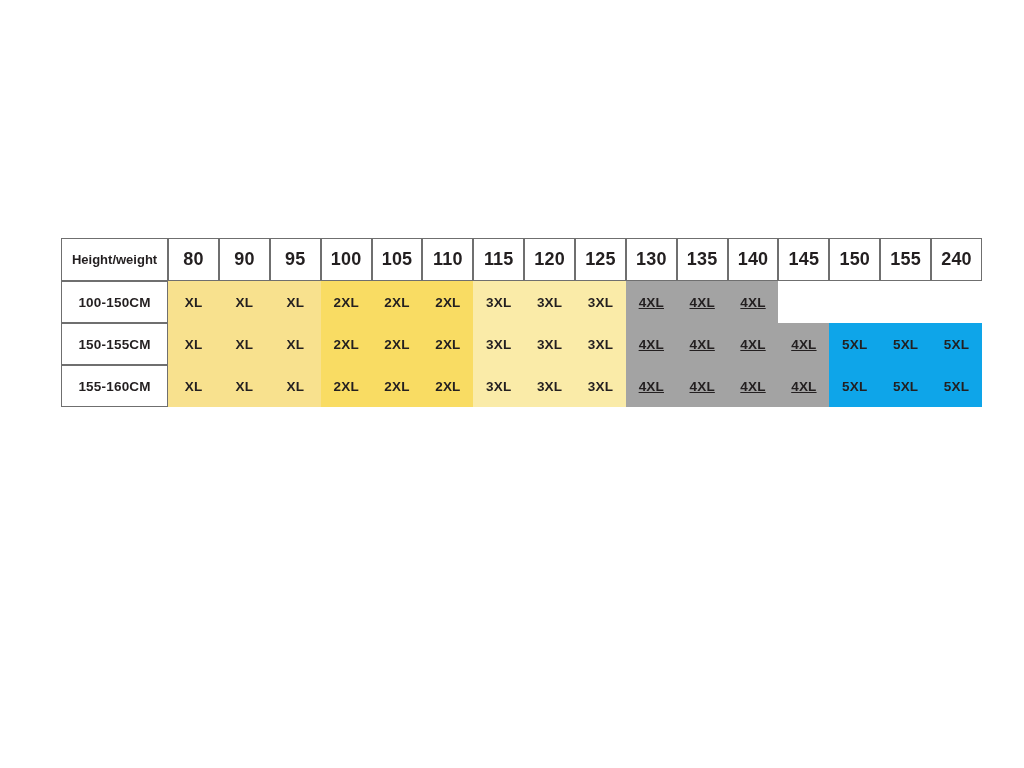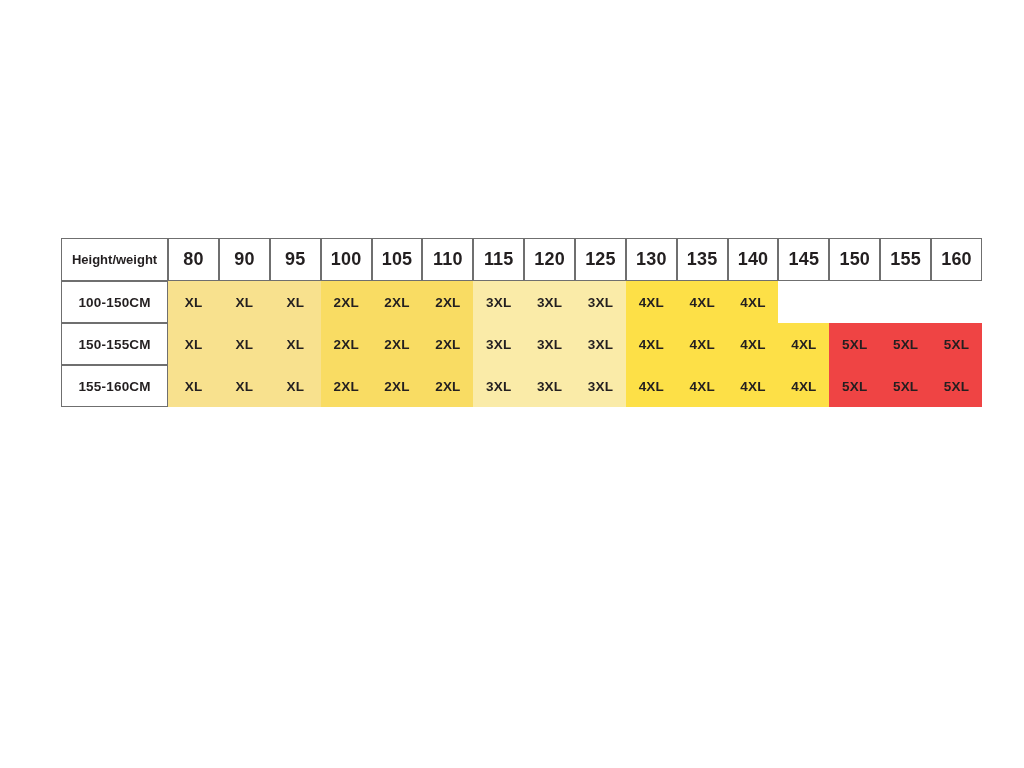--- a/index.html
+++ b/index.html
@@ -64,22 +64,22 @@
   }
 
   
   td.cell {
     border: none;
     background: #ffffff;
   }
   td.cell.s-xl   { background: #f8e18e; }
   td.cell.s-2xl  { background: #f9dc63; text-align: center; }
   td.cell.s-3xl  { background: #faeba8; text-align: center; }
-  td.cell.s-4xl  { background: #fde047; }
-  td.cell.s-5xl  { background: #ef4444; margin-top: 44px; }
+  td.cell.s-4xl  { background: #a3a3a3; text-decoration: underline; }
+  td.cell.s-5xl  { background: #0ea5e9; margin-top: 44px; }
   td.cell.s-none { background: #ffffff; }
 
   
   col.c-label { width: 107px; }
   col.c-w     { width: 50.8px; }
 </style>
 </head>
 <body>
 
 <div id="chart-wrap">
@@ -114,21 +114,21 @@
           <td>110</td>
           <td>115</td>
           <td>120</td>
           <td>125</td>
           <td>130</td>
           <td>135</td>
           <td>140</td>
           <td>145</td>
           <td>150</td>
           <td>155</td>
-          <td>160</td>
+          <td>240</td>
         </tr>
     </thead>
     <tbody id="chart-body">
         <tr>
           <td class="row-label">100-150CM</td>
           <td class="cell s-xl">XL</td>
           <td class="cell s-xl">XL</td>
           <td class="cell s-xl">XL</td>
           <td class="cell s-2xl">2XL</td>
           <td class="cell s-2xl">2XL</td>

